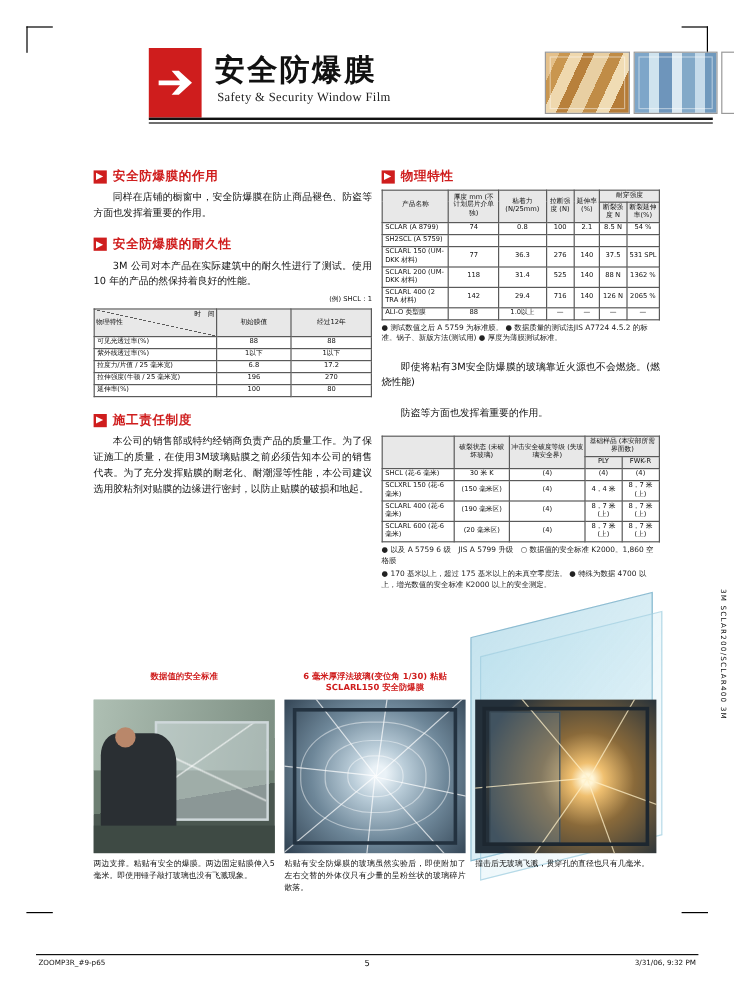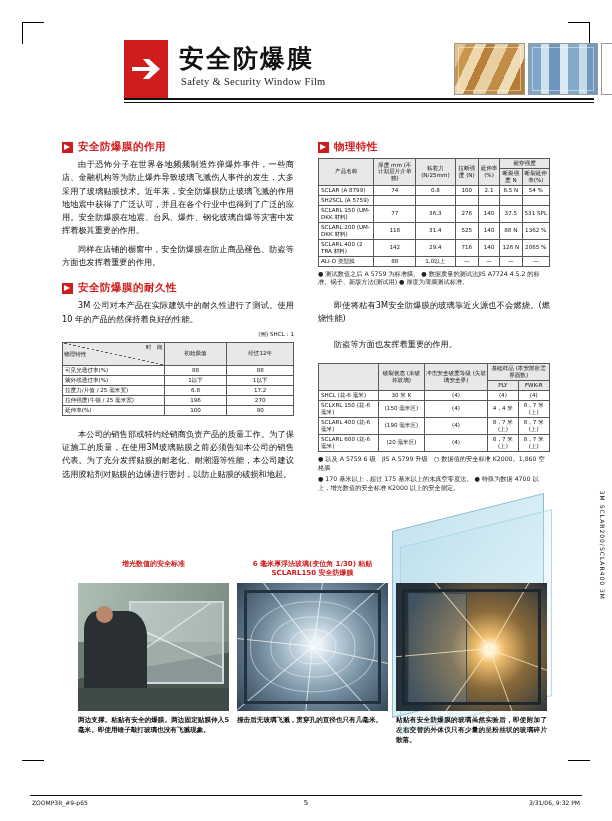--- a/index.html
+++ b/index.html
@@ -33,21 +33,21 @@
   .hp1{background:
       linear-gradient(115deg,#e4c08a 0 12%,#c9964f 12% 22%,#efd8ae 22% 34%,#b8803b 34% 44%,#e8cfa2 44% 58%,#c08c46 58% 70%,#f0dcb4 70% 82%,#b57c38 82% 100%);}
   .hp2{background:
       linear-gradient(90deg,#7ea6c9 0 18%,#cfe3ee 18% 30%,#6e95bb 30% 46%,#dce9f2 46% 58%,#83a9c8 58% 74%,#c6dbea 74% 86%,#7099bd 86% 100%);}
   .hp3{background:
       linear-gradient(100deg,#9b3333 0 14%,#d96a4a 14% 26%,#7d2525 26% 40%,#e08a5a 40% 52%,#a23a2e 52% 66%,#d9apx 66% 66%,#c4553a 66% 80%,#8c2b22 80% 100%);}
   .hp-inner{position:absolute;inset:3px;border:1px solid rgba(255,255,255,.45);}
 
   
   .col{position:absolute;top:140px;width:232px;}
-  .colL{left:62px;}
+  .colL{left:78px;}
   .colR{left:318px;}
 
   .sec{margin-bottom:12px;}
   .sec-hd{display:flex;align-items:center;gap:5px;margin-bottom:4px;}
   .arrow-badge{width:11px;height:11px;background:#cf1d1d;position:relative;flex:0 0 auto;}
   .arrow-badge:after{content:"";position:absolute;left:2px;top:2.5px;width:0;height:0;border-left:6px solid #fff;border-top:3px solid transparent;border-bottom:3px solid transparent;}
   .diamond{width:8px;height:8px;background:#111;transform:rotate(45deg);flex:0 0 auto;margin-right:2px;}
   .sec-title{font-size:10.5px;font-weight:bold;color:#111;letter-spacing:.5px;}
   .sec-title.red{color:#cf1d1d;}
   p.body{font-size:8.2px;line-height:1.62;color:#111;text-align:justify;margin:0 0 5px 0;}
@@ -88,21 +88,21 @@
   .ph2 .crk{position:absolute;left:50%;top:50%;width:150%;height:1px;background:rgba(255,255,255,.7);transform-origin:0 0;}
   .ph2 .ring{position:absolute;left:50%;top:50%;border:1px solid rgba(255,255,255,.45);border-radius:46%;transform:translate(-50%,-50%);}
   .ph2 .frame{position:absolute;inset:7px;border:3px solid #233240;}
 
   
   .ph3{background:radial-gradient(circle at 62% 52%,#fff6d8 0 4%,#f0c070 12%,#8a6a3a 34%,#24303a 78%);}
   .ph3 .crk{position:absolute;left:62%;top:52%;width:120%;height:1px;background:rgba(255,240,200,.75);transform-origin:0 0;}
   .ph3 .frame{position:absolute;inset:6px;border:3px solid #1d2730;}
   .ph3 .pane{position:absolute;left:8%;top:8%;width:38%;height:84%;background:rgba(120,150,170,.35);border:1px solid #3a4b57;}
 
-  .sub-row{display:flex;gap:8px;margin-top:5px;font-weight:bold;}
+  .sub-row{display:flex;gap:8px;margin-top:5px;}
   .subcap{width:151px;font-size:6.6px;line-height:1.5;color:#111;text-align:justify;}
 
   
   .sheet{position:absolute;left:392px;top:512px;width:150px;height:185px;
      background:linear-gradient(135deg,rgba(150,205,225,.55),rgba(205,235,245,.35));
      transform:skewY(-14deg);border:1px solid rgba(120,175,200,.8);}
   .sheet2{position:absolute;left:400px;top:528px;width:150px;height:185px;
      background:linear-gradient(135deg,rgba(175,220,235,.35),rgba(230,245,250,.25));
      transform:skewY(-14deg);border:1px solid rgba(150,200,220,.6);}
 
@@ -153,21 +153,20 @@
     </div>
   </div>
 
   <div class="col colL">
 
     <div class="sec">
       <div class="sec-hd">
         <span class="arrow-badge"></span>
         <span class="sec-title red">安全防爆膜的作用</span>
       </div>
-      <p class="body ind">由于恐怖分子在世界各地频频制造炸弹爆炸事件，一些商店、金融机构等为防止爆炸导致玻璃飞溅伤人事件的发生，大多采用了玻璃贴膜技术。近年来，安全防爆膜防止玻璃飞溅的作用地地震中获得了广泛认可，并且在各个行业中也得到了广泛的应用。安全防爆膜在地震、台风、爆炸、钢化玻璃自爆等灾害中发挥着极其重要的作用。</p>
       <p class="body ind">同样在店铺的橱窗中，安全防爆膜在防止商品褪色、防盗等方面也发挥着重要的作用。</p>
     </div>
 
     <div class="sec">
       <div class="sec-hd">
         <span class="arrow-badge"></span>
         <span class="sec-title red">安全防爆膜的耐久性</span>
       </div>
       <p class="body ind">3M 公司对本产品在实际建筑中的耐久性进行了测试。使用 10 年的产品的然保持着良好的性能。</p>
       <div class="t-cap">(例) SHCL：1</div>
@@ -204,20 +203,24 @@
         <tr>
           <td class="lbl">延伸率(%)</td>
           <td>100</td>
           <td>80</td>
         </tr>
       </tbody>
         </table>
     </div>
 
     <div class="sec">
+      <div class="sec-hd">
+        <span class="arrow-badge"></span>
+        <span class="sec-title red">施工责任制度</span>
+      </div>
       <p class="body ind">本公司的销售部或特约经销商负责产品的质量工作。为了保证施工的质量，在使用3M玻璃贴膜之前必须告知本公司的销售代表。为了充分发挥贴膜的耐老化、耐潮湿等性能，本公司建议选用胶粘剂对贴膜的边缘进行密封，以防止贴膜的破损和地起。</p>
     </div>
   </div>
 
   <div class="col colR">
 
     <div class="sec">
       <div class="sec-hd">
         <span class="arrow-badge"></span>
         <span class="sec-title red">物理特性</span>
@@ -366,21 +369,21 @@
       <div class="note">● 170 基米以上，超过 175 基米以上的未真空零度法。
 ● 特殊为数据 4700 以上，增光数值的安全标准 K2000 以上的安全测定。</div>
     </div>
   </div>
 
   <div class="sheet"></div>
   <div class="sheet2"></div>
 
   <div class="bottom">
     <div class="cap-row">
-      <div class="cap">增光数值的安全标准</div>
+      <div class="cap">数据值的安全标准</div>
       <div class="cap">6 毫米厚浮法玻璃(变位角 1/30)
 粘贴 SCLARL150 安全防爆膜</div>
     </div>
     <div class="ph-row">
       <div class="ph ph1">
         <div class="wall"></div>
           <div class="glass"></div>
           <div class="man"></div>
           <div class="head"></div>
           <div class="floor"></div>
@@ -405,22 +408,22 @@
         <div class="crk" style="transform:rotate(70deg)"></div>
         <div class="crk" style="transform:rotate(125deg)"></div>
         <div class="crk" style="transform:rotate(175deg)"></div>
         <div class="crk" style="transform:rotate(230deg)"></div>
         <div class="crk" style="transform:rotate(300deg)"></div>
         <div class="frame"></div>
       </div>
     </div>
     <div class="sub-row">
       <div class="subcap">两边支撑。粘贴有安全的爆膜。两边固定贴膜伸入5毫米。即使用锤子敲打玻璃也没有飞溅现象。</div>
+      <div class="subcap">粘贴有安全防爆膜的玻璃虽然实验后，即使附加了左右交替的外体仪只有少量的呈粉丝状的玻璃碎片散落。</div>
       <div class="subcap">撞击后无玻璃飞溅，贯穿孔的直径也只有几毫米。</div>
-      <div class="subcap">粘贴有安全防爆膜的玻璃虽然实验后，即使附加了左右交替的外体仪只有少量的呈粉丝状的玻璃碎片散落。</div>
     </div>
   </div>
 
   <div class="sidecode">3M SCLAR200/SCLAR400 3M</div>
 
   <div class="footer">
     <div class="f-rule"></div>
     <div class="f-l">ZOOMP3R_#9-p65</div>
     <div class="f-c">5</div>
     <div class="f-r">3/31/06, 9:32 PM</div>

